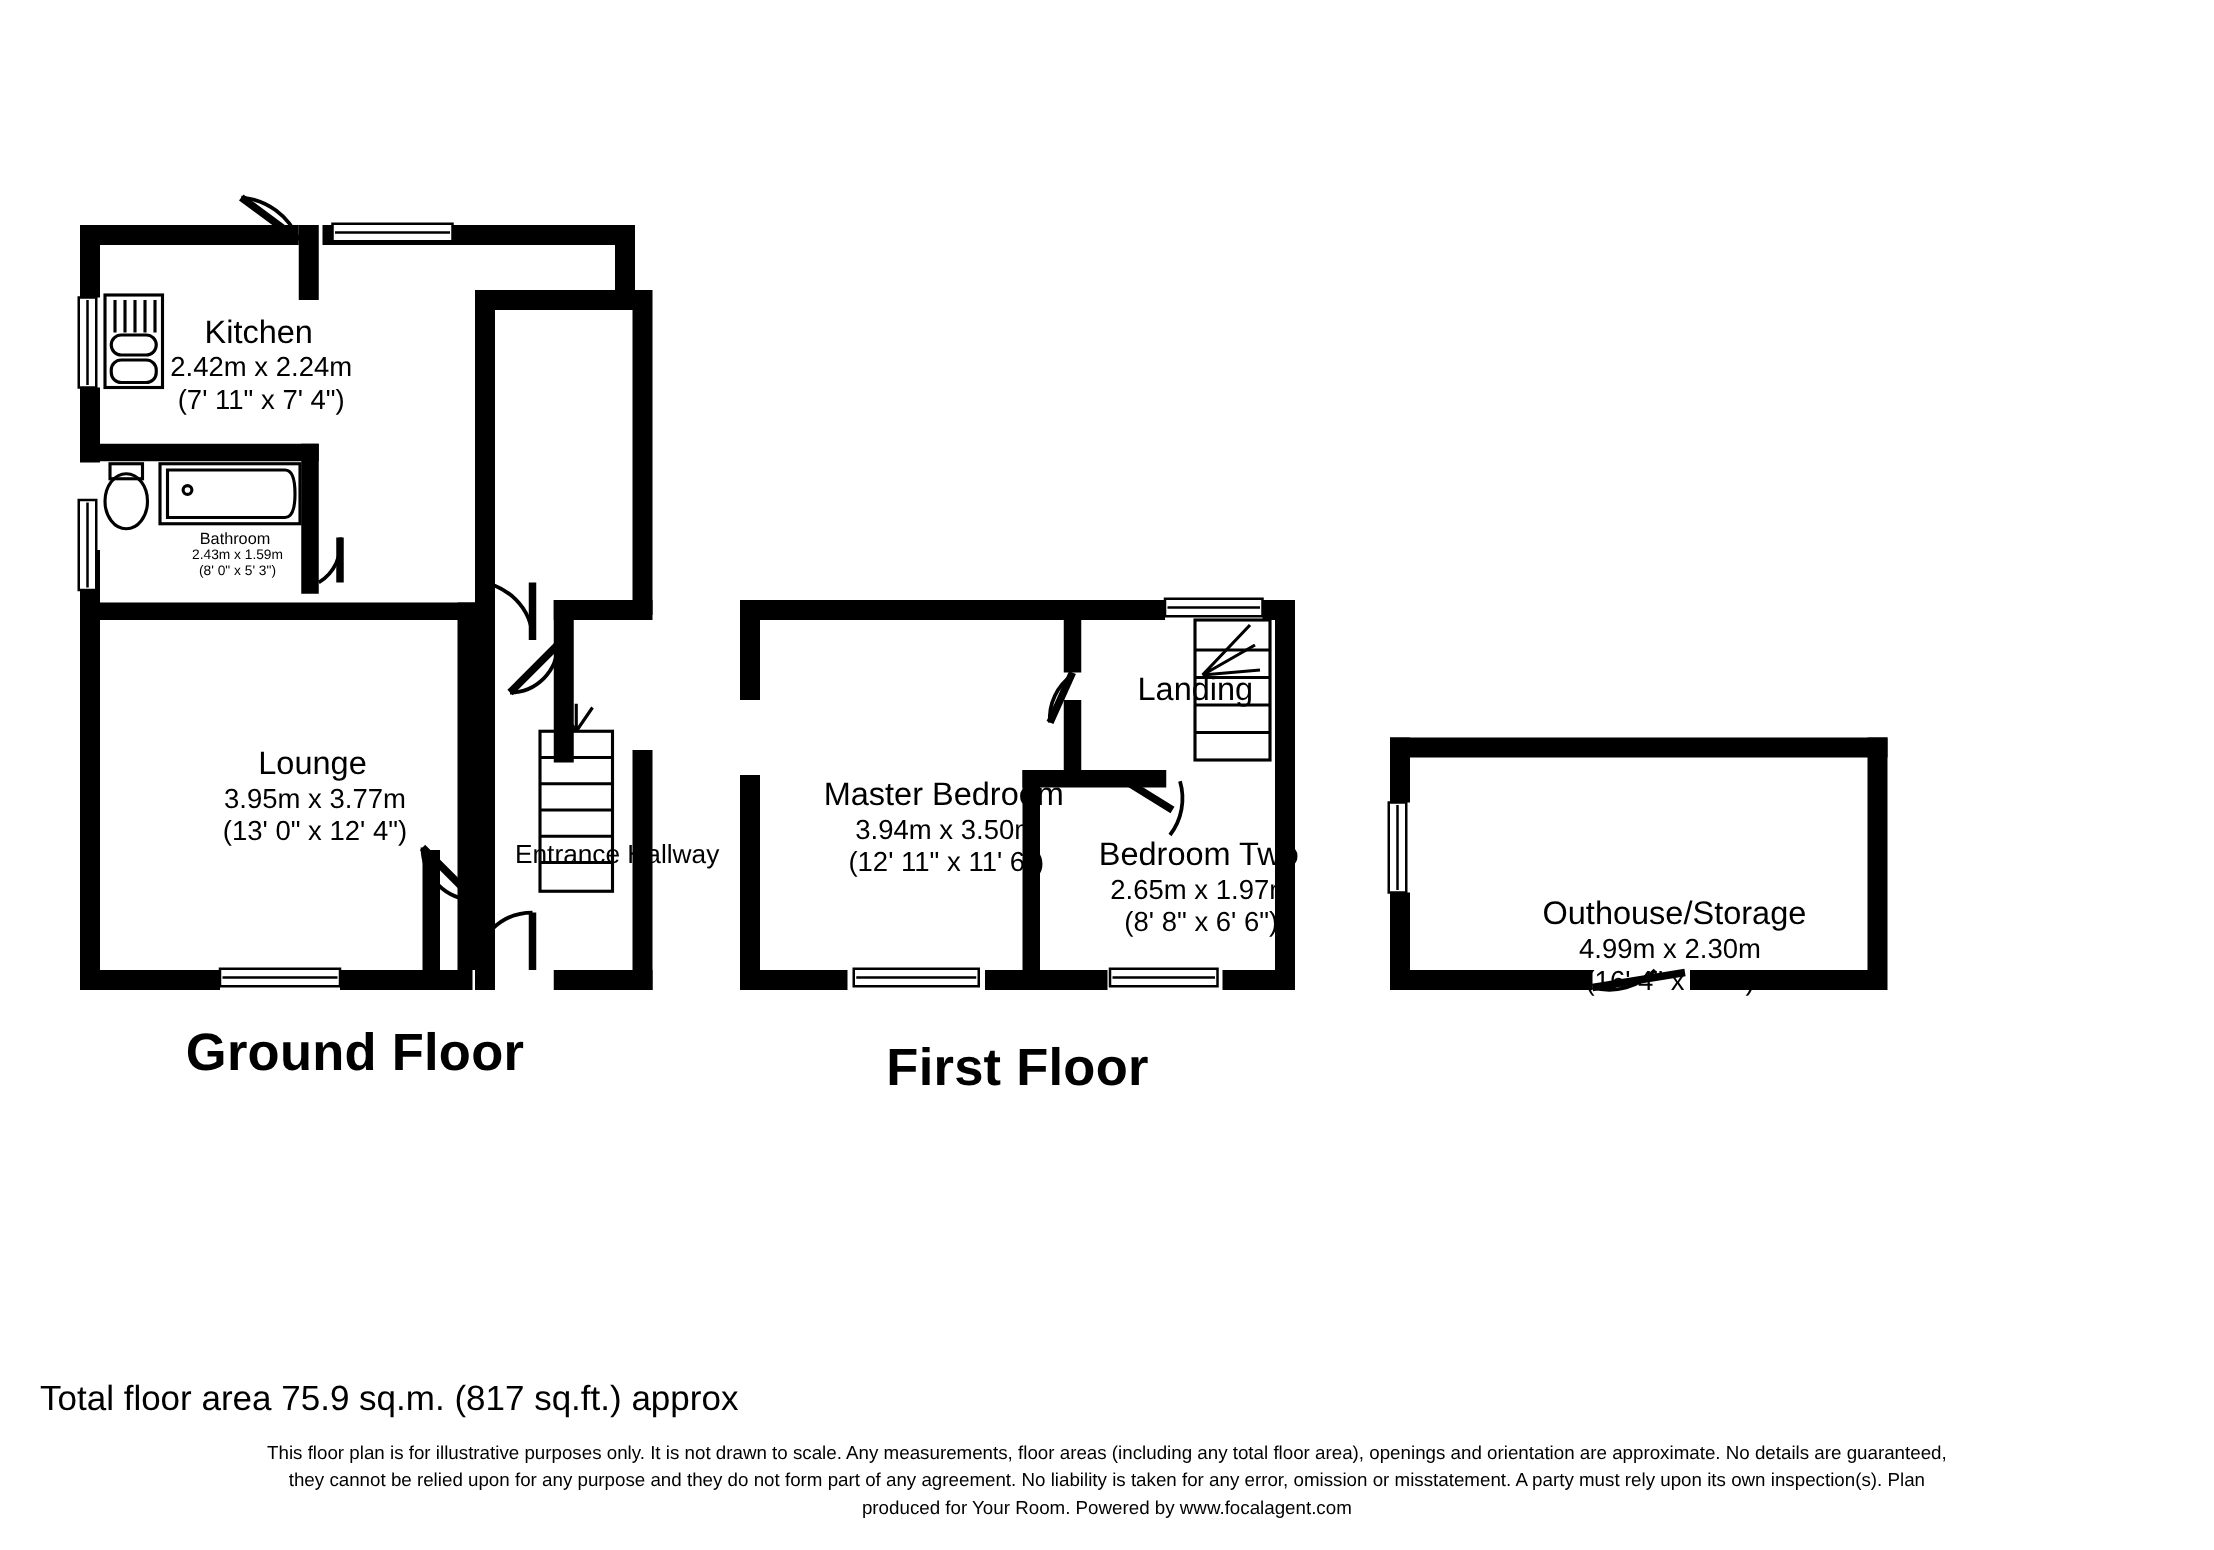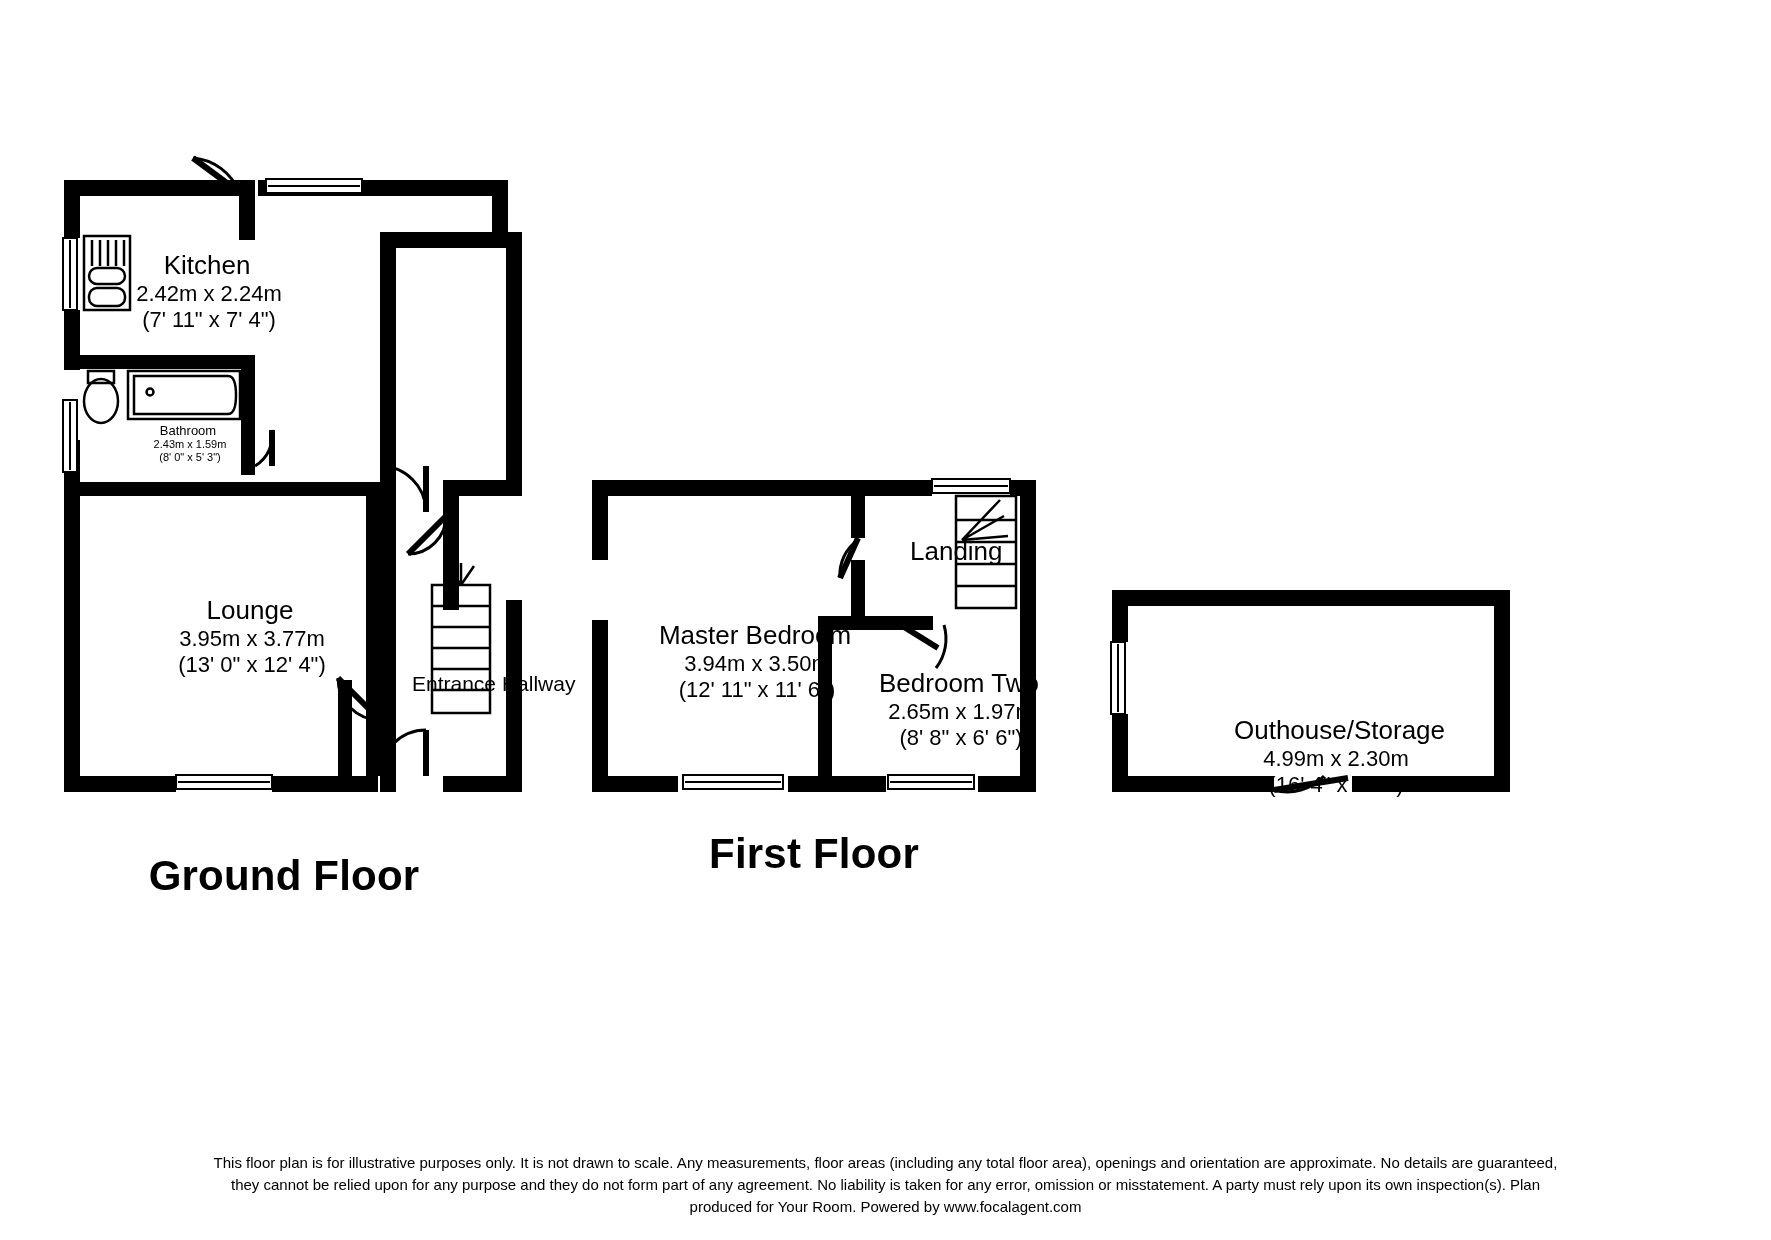--- a/index.html
+++ b/index.html
@@ -219,21 +219,21 @@
   <div class="lbl" style="left:128px;top:595px;width:200px;">
     <div class="nm">Lounge</div>
     <div class="dm">3.95m x 3.77m</div>
     <div class="dm">(13' 0" x 12' 4")</div>
   </div>
 
   <div class="lbl" style="left:368px;top:672px;width:126px;">
     <div class="nm" style="font-size:21px;">Entrance Hallway</div>
   </div>
 
-  <div class="floortitle" style="left:80px;top:818px;width:408px;margin-top:34px;">Ground Floor</div>
+  <div class="floortitle" style="left:80px;top:818px;width:408px;">Ground Floor</div>
 
   <div class="lbl" style="left:604px;top:620px;width:258px;">
     <div class="nm">Master Bedroom</div>
     <div class="dm">3.94m x 3.50m</div>
     <div class="dm">(12' 11" x 11' 6")</div>
   </div>
 
   <div class="lbl" style="left:826px;top:668px;width:222px;">
     <div class="nm">Bedroom Two</div>
     <div class="dm">2.65m x 1.97m</div>
@@ -246,20 +246,21 @@
 
   <div class="floortitle" style="left:610px;top:818px;width:408px;margin-top:12px;">First Floor</div>
 
   <div class="lbl" style="left:1190px;top:672px;width:244px;margin-top:43px;">
     <div class="nm">Outhouse/Storage</div>
     <div class="dm">4.99m x 2.30m</div>
     <div class="dm">(16' 4" x 7' 7")</div>
   </div>
 
 
+  <div class="totalarea" style="left:32px;top:1103px;">Total floor area 75.9 sq.m. (817 sq.ft.) approx</div>
 
   <div class="disclaimer" style="left:0;top:1152px;width:1771px;">
     <div>This floor plan is for illustrative purposes only. It is not drawn to scale. Any measurements, floor areas (including any total floor area), openings and orientation are approximate. No details are guaranteed,</div>
     <div>they cannot be relied upon for any purpose and they do not form part of any agreement. No liability is taken for any error, omission or misstatement. A party must rely upon its own inspection(s).  Plan</div>
     <div>produced for Your Room. Powered by www.focalagent.com</div>
   </div>
 
 </div>
 
 </body></html>

